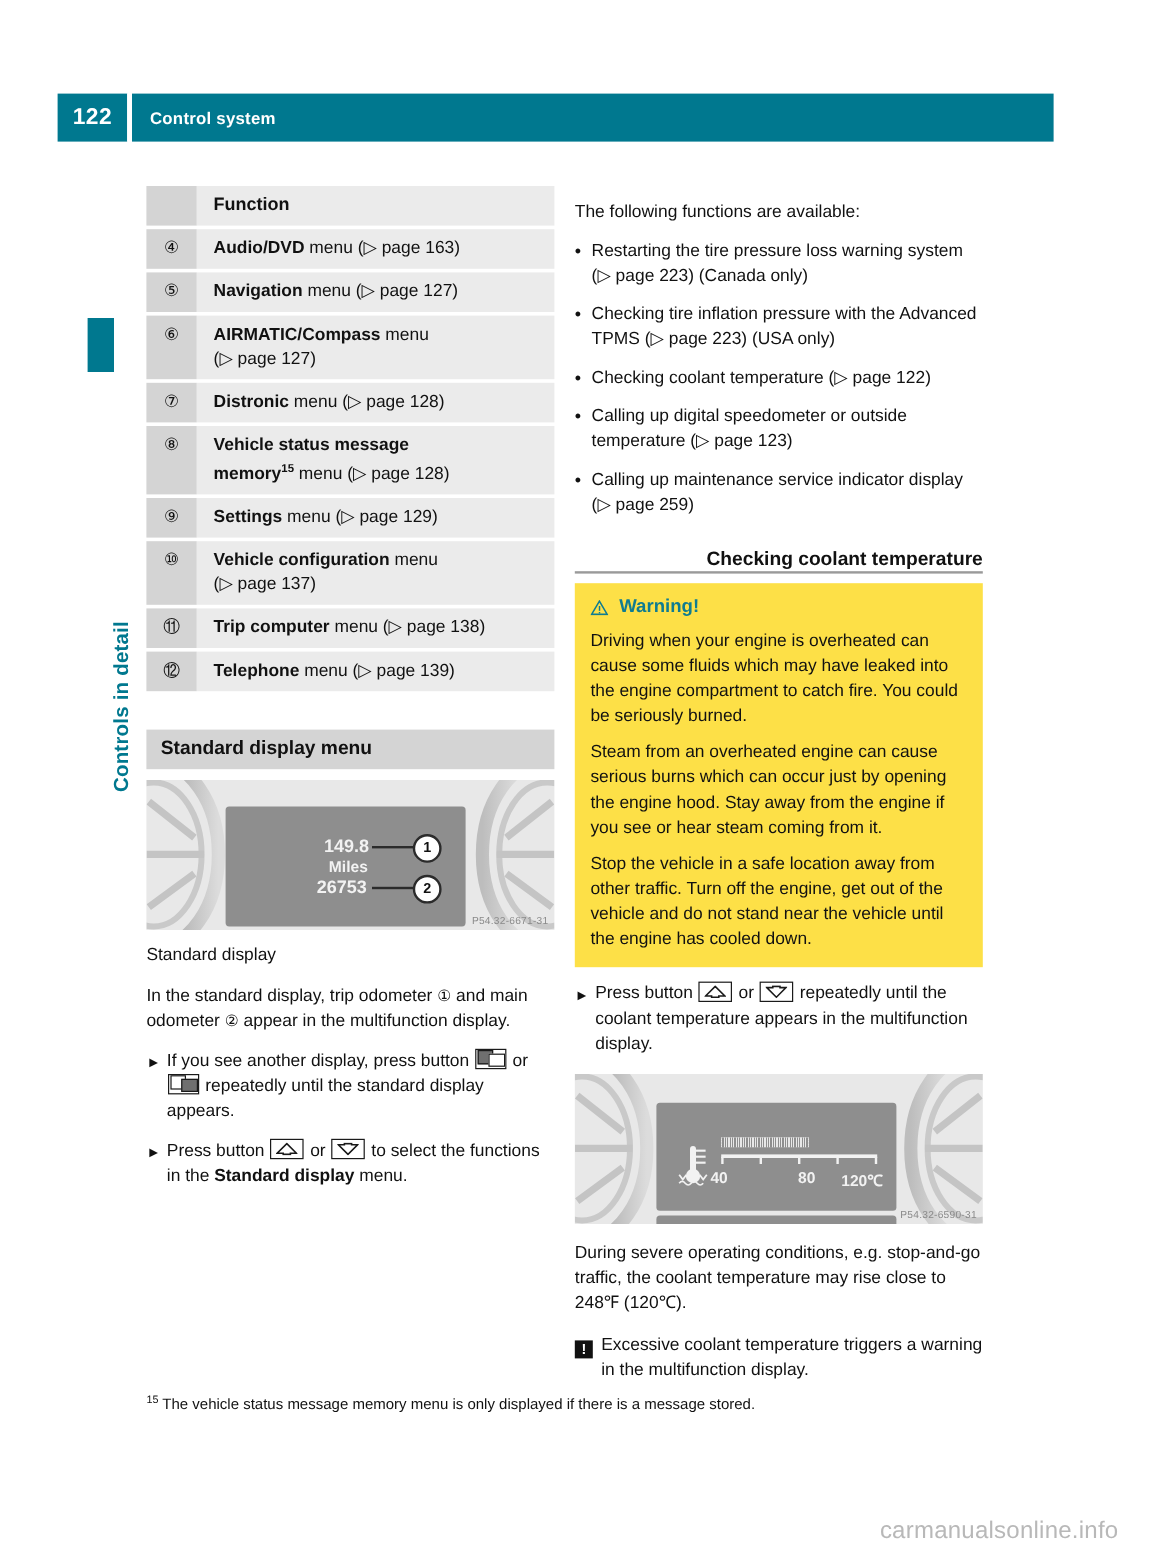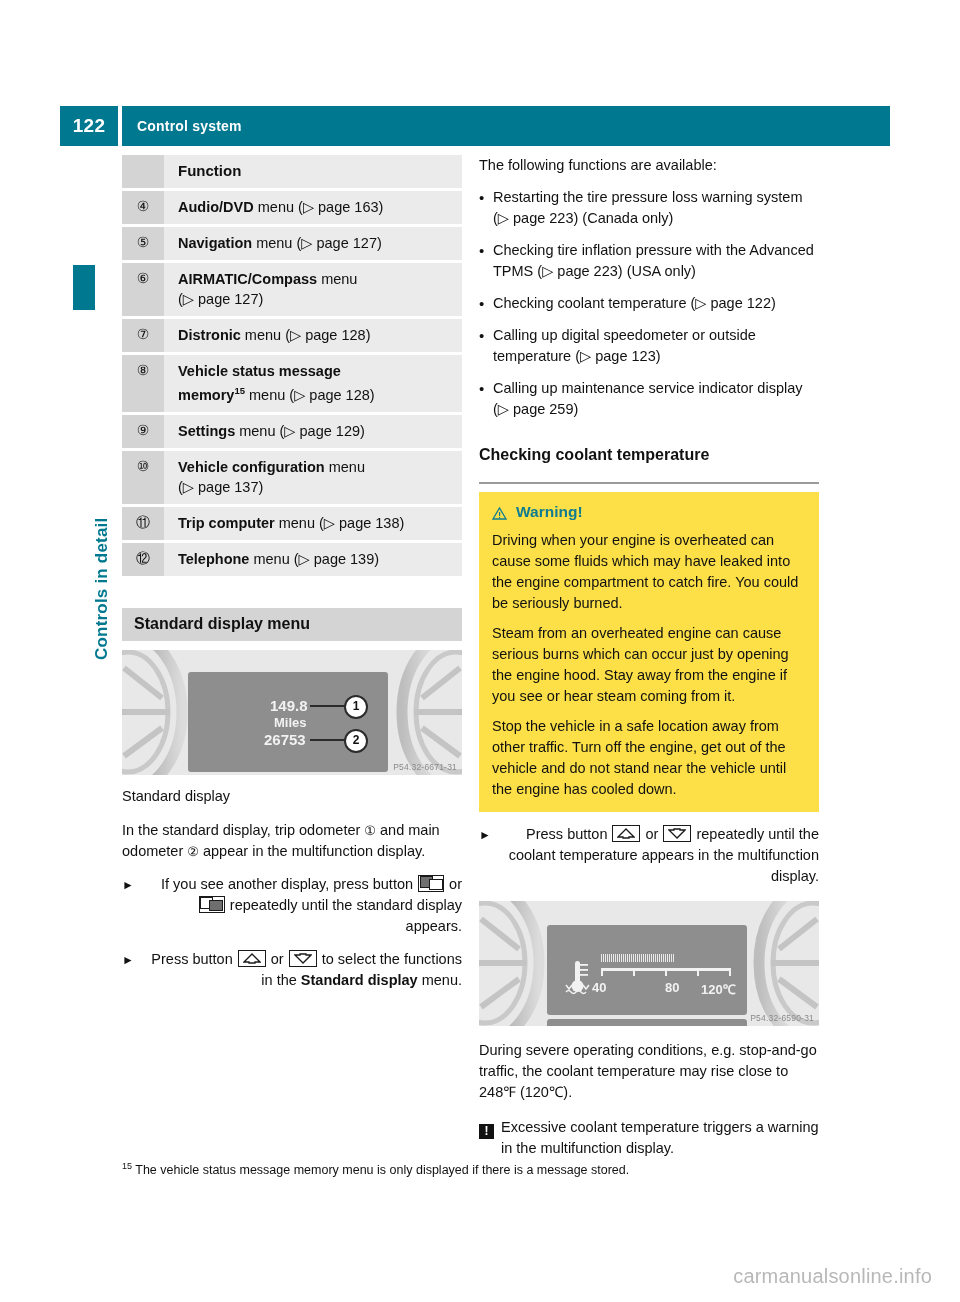--- a/index.html
+++ b/index.html
@@ -12,27 +12,26 @@
     height: 1302px;
     position: relative;
     font-family: "Liberation Sans", sans-serif;
     color: #1a1a1a;
     overflow: hidden;
   }
 
   
   #header-bar {
     position: absolute;
-    left: 60px;
+    left: 48px;
     top: 78px;
     width: 830px;
     height: 40px;
     display: flex;
     align-items: stretch;
-    margin-top: 28px;
   }
   #page-number-box {
     width: 58px;
     background: #00788f;
     color: #ffffff;
     font-size: 19px;
     font-weight: bold;
     display: flex;
     align-items: center;
     justify-content: center;
@@ -177,44 +176,45 @@
     line-height: 21px;
     margin-top: 12px;
     color: #111;
   }
   .step-mark {
     flex: 0 0 17px;
     font-size: 12px;
     line-height: 22px;
     color: #111;
   }
-  .step-body { flex: 1; text-align: right; }
+  .step-body { flex: 1; }
 
   .bullet {
     display: flex;
     font-size: 14.5px;
     line-height: 21px;
     margin-top: 11px;
     color: #111;
   }
   .bullet-mark {
     flex: 0 0 14px;
     font-size: 15px;
     line-height: 21px;
   }
   .bullet-body { flex: 1; }
 
   
   .rc-heading {
     font-size: 16px;
     font-weight: bold;
     margin-top: 26px;
-    padding-bottom: 18px;
+    padding-bottom: 0;
     border-bottom: 2px solid #9a9a9a;
     color: #111;
+    text-align: right;
   }
 
   
   .warnbox {
     background: #fde047;
     padding: 11px 13px 12px 13px;
     margin-top: 8px;
   }
   .warn-title {
     display: flex;
@@ -463,21 +463,21 @@
           </svg></span><span> or </span><span class="ico-arrow"><svg width="18" height="11" viewBox="0 0 18 11">
             <polygon points="9,10 1,2 6,2 6,1 12,1 12,2 17,2" fill="#ffffff" stroke="#1a1a1a" stroke-width="1.3"></polygon>
           </svg></span><span> to select the functions in the </span><b>Standard display</b><span> menu.</span>
     </div>
   </div>
 
 </div>
 
 <div id="col-right">
 
-  <div class="para" style="margin-top:0;">The following functions are available:</div>
+  <div class="para" style="margin-top:12px;">The following functions are available:</div>
 
   <div class="bullet">
     <div class="bullet-mark">•</div>
     <div class="bullet-body">Restarting the tire pressure loss warning system (▷ page 223) (Canada only)</div>
   </div>
   <div class="bullet">
     <div class="bullet-mark">•</div>
     <div class="bullet-body">Checking tire inflation pressure with the Advanced TPMS (▷ page 223) (USA only)</div>
   </div>
   <div class="bullet">

